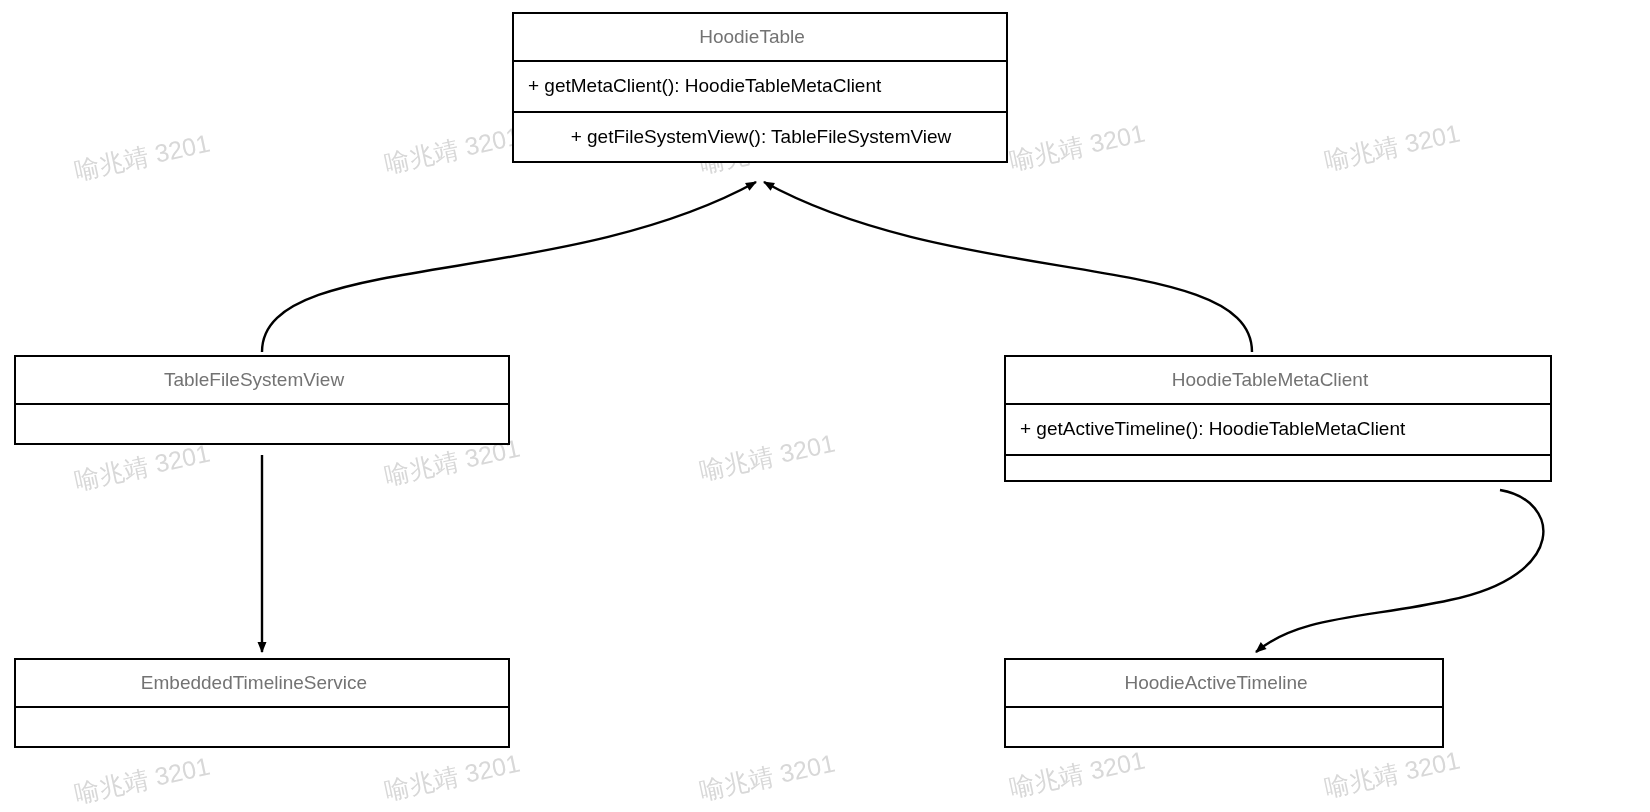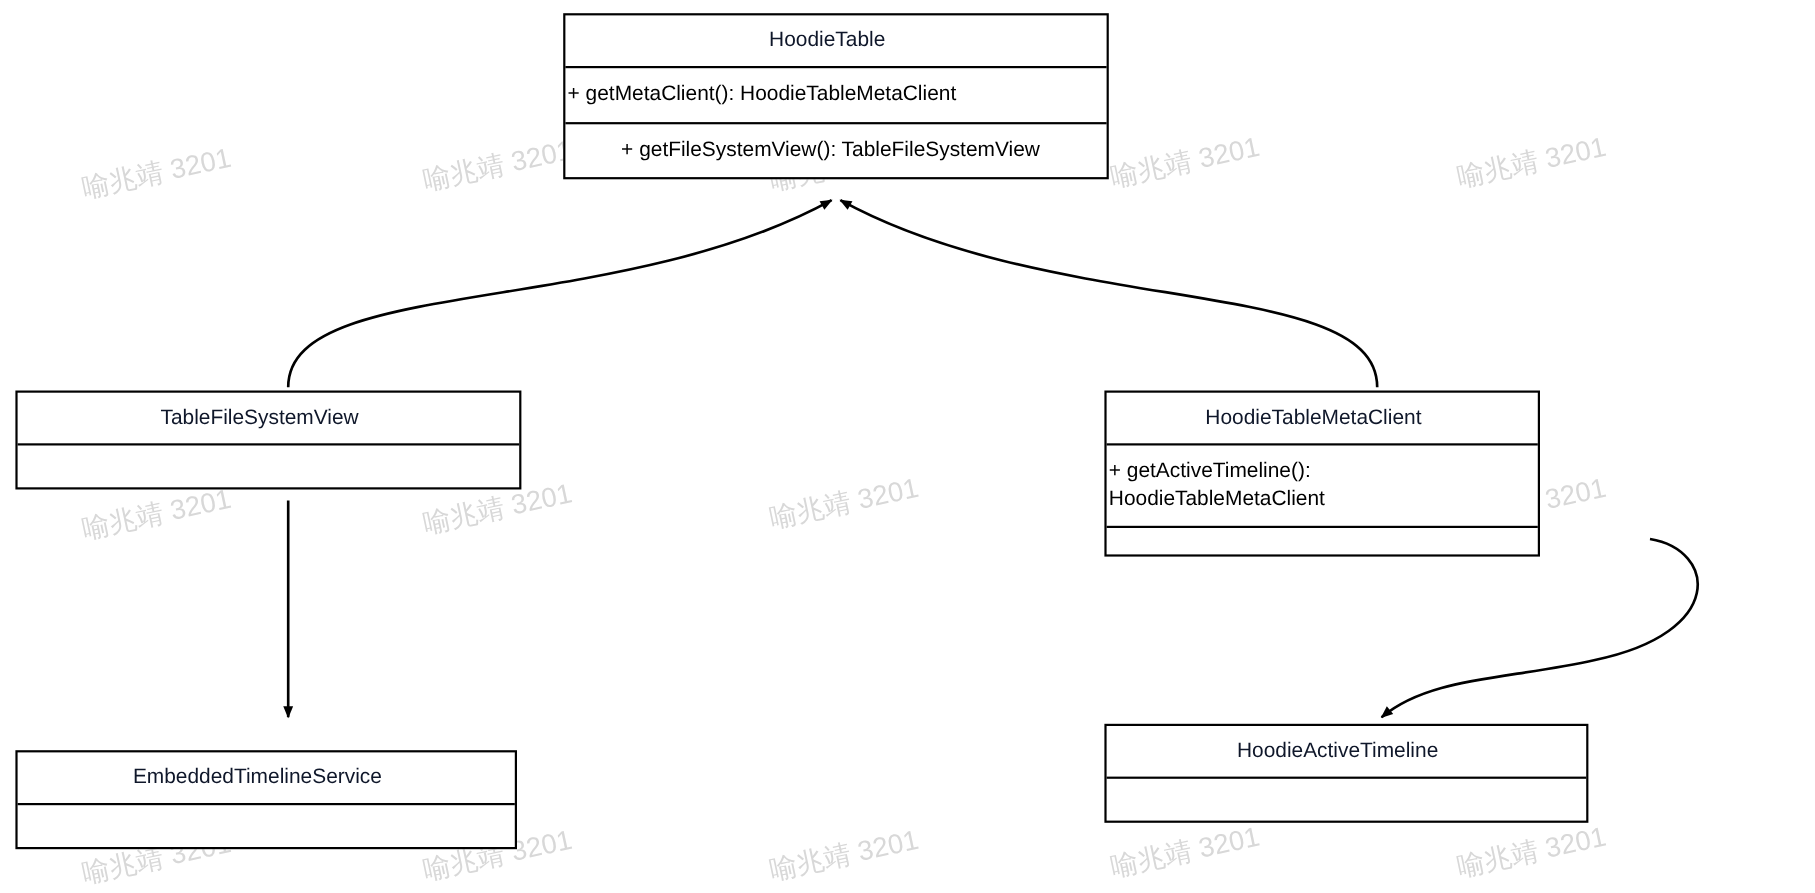--- a/index.html
+++ b/index.html
@@ -42,47 +42,47 @@
     position: absolute;
     box-sizing: border-box;
     border: 2px solid #000000;
     background: #ffffff;
     z-index: 3;
   }
   .node .title {
     box-sizing: border-box;
     text-align: center;
     font-size: 19px;
-    color: #0f172a;
+    color: #737373;
     padding: 12px 24px 12px 8px;
     border-bottom: 2px solid #000000;
     white-space: nowrap;
     overflow: hidden;
   }
   .node .compartment {
     box-sizing: border-box;
     font-size: 19px;
     color: #000000;
-    padding: 12px 12px 12px 2px;
+    padding: 12px 12px 12px 14px;
     border-bottom: 2px solid #000000;
     line-height: 1.3;
   }
   .node .compartment:last-child {
     border-bottom: none;
     text-align: center;
   }
   .node .compartment.empty {
     padding: 0;
     height: 38px;
   }
   
   #node-hoodietable { left: 512px; top: 12px; width: 496px; }
-  #node-tablefilesystemview { left: 14px; top: 355px; width: 460px; }
-  #node-hoodietablemetaclient { left: 1004px; top: 355px; width: 396px; }
-  #node-embeddedtimelineservice { left: 14px; top: 658px; width: 456px; margin-top: 24px; }
+  #node-tablefilesystemview { left: 14px; top: 355px; width: 496px; }
+  #node-hoodietablemetaclient { left: 1004px; top: 355px; width: 548px; }
+  #node-embeddedtimelineservice { left: 14px; top: 658px; width: 496px; }
   #node-hoodieactivetimeline { left: 1004px; top: 658px; width: 440px; }
 </style>
 </head>
 <body>
 
 <div id="canvas">
 
   <div class="watermark-layer">
     <div class="wm" style="left:75px; top:155px;">喻兆靖 3201</div>
     <div class="wm" style="left:385px; top:148px;">喻兆靖 3201</div>

